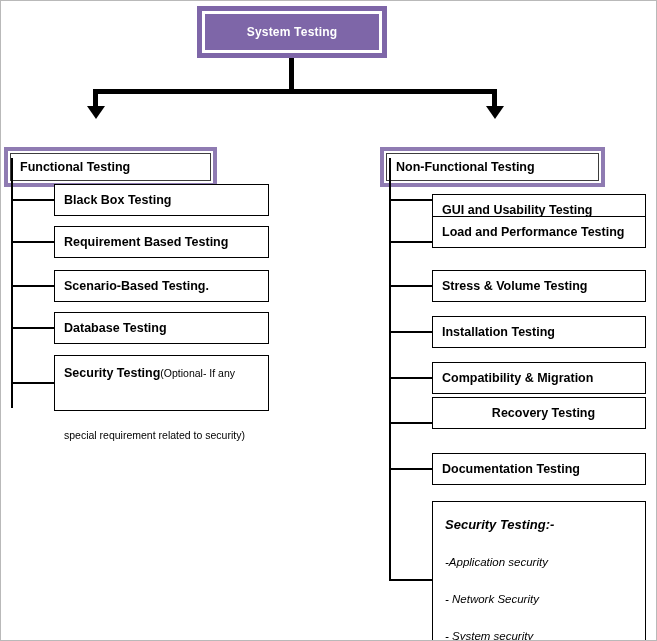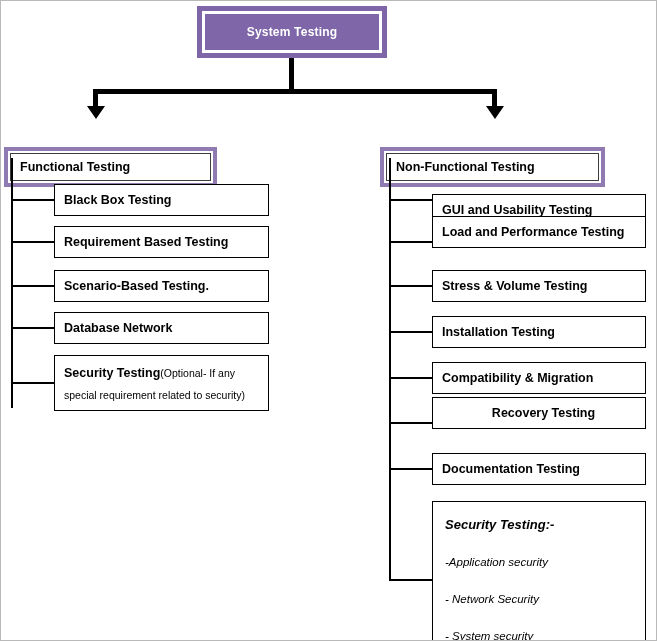--- a/index.html
+++ b/index.html
@@ -113,20 +113,21 @@
     padding: 0;
     display: block;
   }
   #leaf-left-security .line1 {
     padding: 7px 0 0 9px;
     white-space: nowrap;
   }
   #leaf-left-security .line2 {
     padding: 4px 0 0 9px;
     white-space: nowrap;
+    margin-top: 40px;
   }
   .sec-bold {
     font-weight: bold;
     font-size: 12.5px;
     color: #000;
   }
   .sec-small {
     font-weight: normal;
     font-size: 10.5px;
     color: #000;
@@ -224,21 +225,21 @@
 
   <div class="leaf left" style="top:225px;">
     <span class="leaf-label">Requirement Based Testing</span>
   </div>
 
   <div class="leaf left" style="top:269px;">
     <span class="leaf-label">Scenario-Based Testing.</span>
   </div>
 
   <div class="leaf left" style="top:311px;">
-    <span class="leaf-label">Database Network</span>
+    <span class="leaf-label">Database Testing</span>
   </div>
 
   <div class="leaf left" id="leaf-left-security" style="top:354px;">
     <div class="line1">
       <span class="sec-bold">Security Testing</span><span class="sec-small">(Optional- If any</span>
     </div>
     <div class="line2">
       <span class="sec-small">special requirement related to security)</span>
     </div>
   </div>

